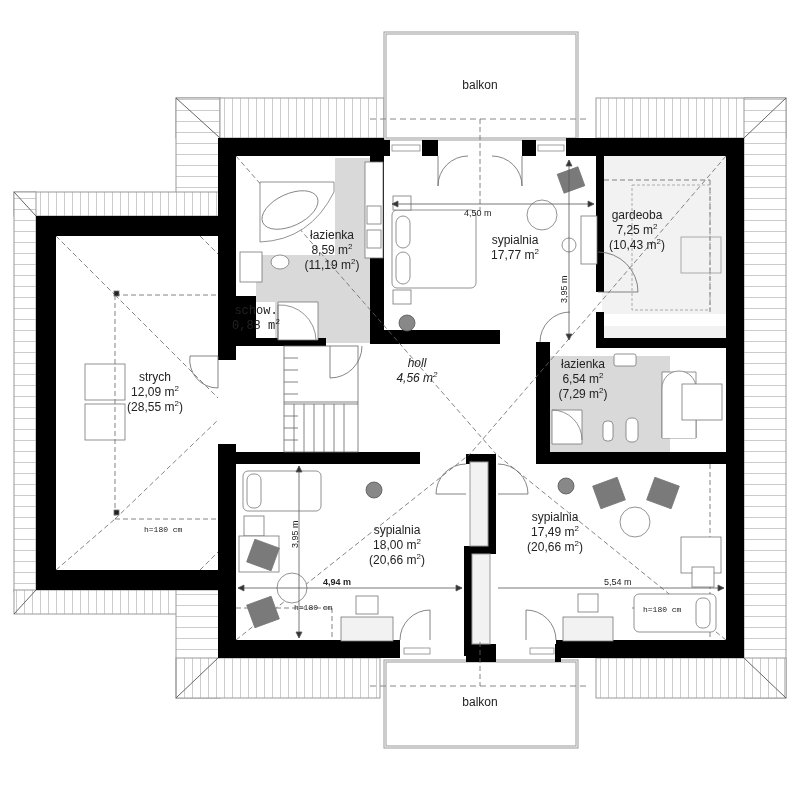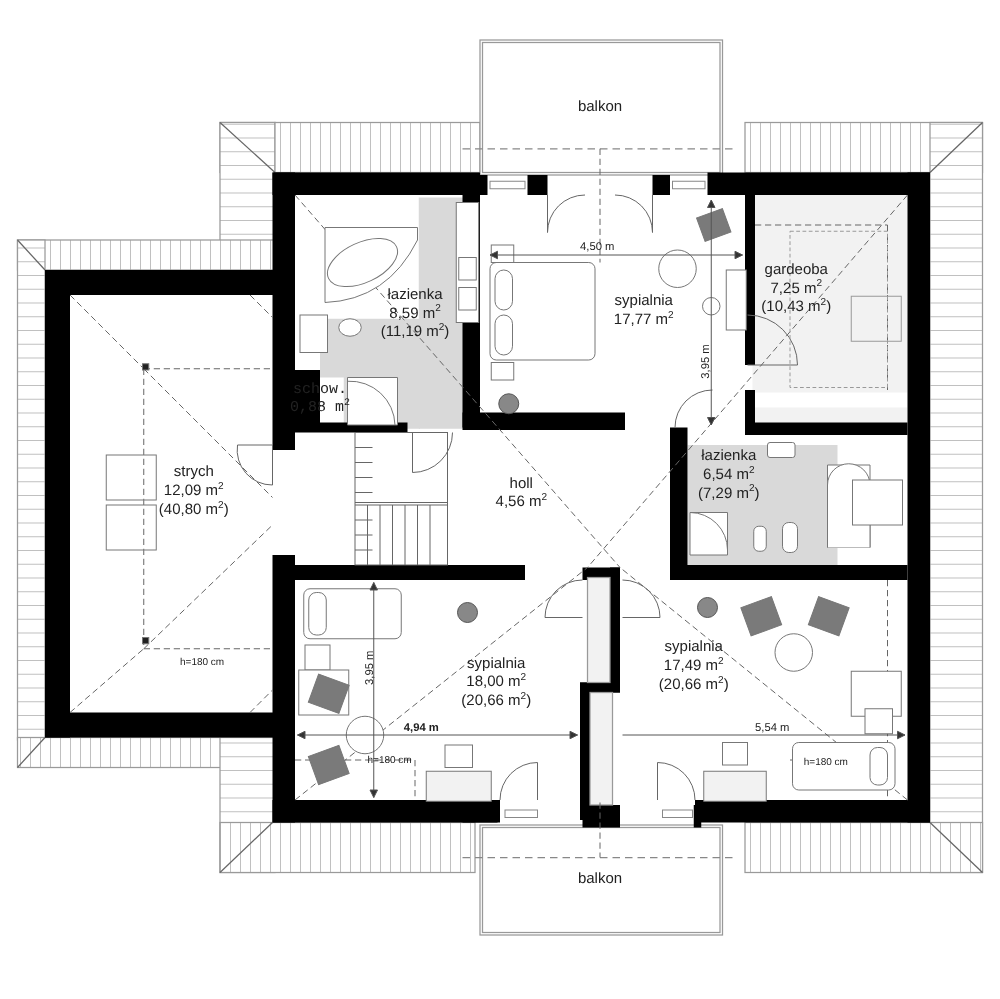--- a/index.html
+++ b/index.html
@@ -2,21 +2,21 @@
 <html><head>
 <meta charset="utf-8">
 <style>
   html, body { margin: 0; padding: 0; background: #ffffff; }
   body { width: 800px; height: 799px; position: relative; overflow: hidden; font-family: "Liberation Sans", sans-serif; }
   #plan { position: absolute; left: 0; top: 0; width: 800px; height: 799px; }
   .lbl { position: absolute; text-align: center; color: #222; font-size: 12px; line-height: 15px; white-space: nowrap; transform: translateX(-50%); }
   .lbl sup { font-size: 8px; vertical-align: 5px; line-height: 0; }
   .dim { position: absolute; font-size: 9px; color: #222; white-space: nowrap; }
   .dimv { position: absolute; font-size: 9px; color: #222; white-space: nowrap; transform: rotate(-90deg); transform-origin: left top; }
-  .small { position: absolute; font-size: 8px; color: #222; white-space: nowrap; }
+  .small { position: absolute; font-size: 8px; color: #222; white-space: nowrap; font-family: Liberation Mono, monospace; }
 </style>
 </head>
 <body>
 
 <svg id="plan" viewBox="0 0 800 799" xmlns="http://www.w3.org/2000/svg">
   <defs>
     <pattern id="roofV" width="8" height="8" patternUnits="userSpaceOnUse">
       <rect width="8" height="8" fill="#fff"></rect>
       <line x1="0" y1="0" x2="0" y2="8" stroke="#9a9a9a" stroke-width="1"></line>
     </pattern>
@@ -294,24 +294,24 @@
 
 <div class="lbl" style="left:637px;top:208px;">
   <div>gardeoba</div>
   <div><span>7,25 m</span><sup>2</sup></div>
   <div><span>(10,43 m</span><sup>2</sup><span>)</span></div>
 </div>
 
 <div class="lbl" style="left:155px;top:370px;">
   <div>strych</div>
   <div><span>12,09 m</span><sup>2</sup></div>
-  <div><span>(40,80 m</span><sup>2</sup><span>)</span></div>
-</div>
-
-<div class="lbl" style="left:417px;top:379px;">
+  <div><span>(28,55 m</span><sup>2</sup><span>)</span></div>
+</div>
+
+<div class="lbl" style="left:417px;top:356px;font-style:italic;">
   <div>holl</div>
   <div><span>4,56 m</span><sup>2</sup></div>
 </div>
 
 <div class="lbl" style="left:583px;top:357px;">
   <div>łazienka</div>
   <div><span>6,54 m</span><sup>2</sup></div>
   <div><span>(7,29 m</span><sup>2</sup><span>)</span></div>
 </div>
 
@@ -324,21 +324,21 @@
 <div class="lbl" style="left:555px;top:510px;">
   <div>sypialnia</div>
   <div><span>17,49 m</span><sup>2</sup></div>
   <div><span>(20,66 m</span><sup>2</sup><span>)</span></div>
 </div>
 
 <div class="lbl" style="left:480px;top:695px;">
   <span>balkon</span>
 </div>
 
-<div class="dim" style="left:464px;top:192px;">4,50 m</div>
+<div class="dim" style="left:464px;top:208px;">4,50 m</div>
 <div class="dimv" style="left:559px;top:303px;">3,95 m</div>
 <div class="dim" style="left:323px;top:577px;font-weight:bold;">4,94 m</div>
 <div class="dimv" style="left:290px;top:548px;">3,95 m</div>
 <div class="dim" style="left:604px;top:577px;">5,54 m</div>
 
 <div class="small" style="left:144px;top:525px;">h=180 cm</div>
 <div class="small" style="left:294px;top:603px;">h=180 cm</div>
 <div class="small" style="left:643px;top:605px;">h=180 cm</div>
 
 </body></html>

